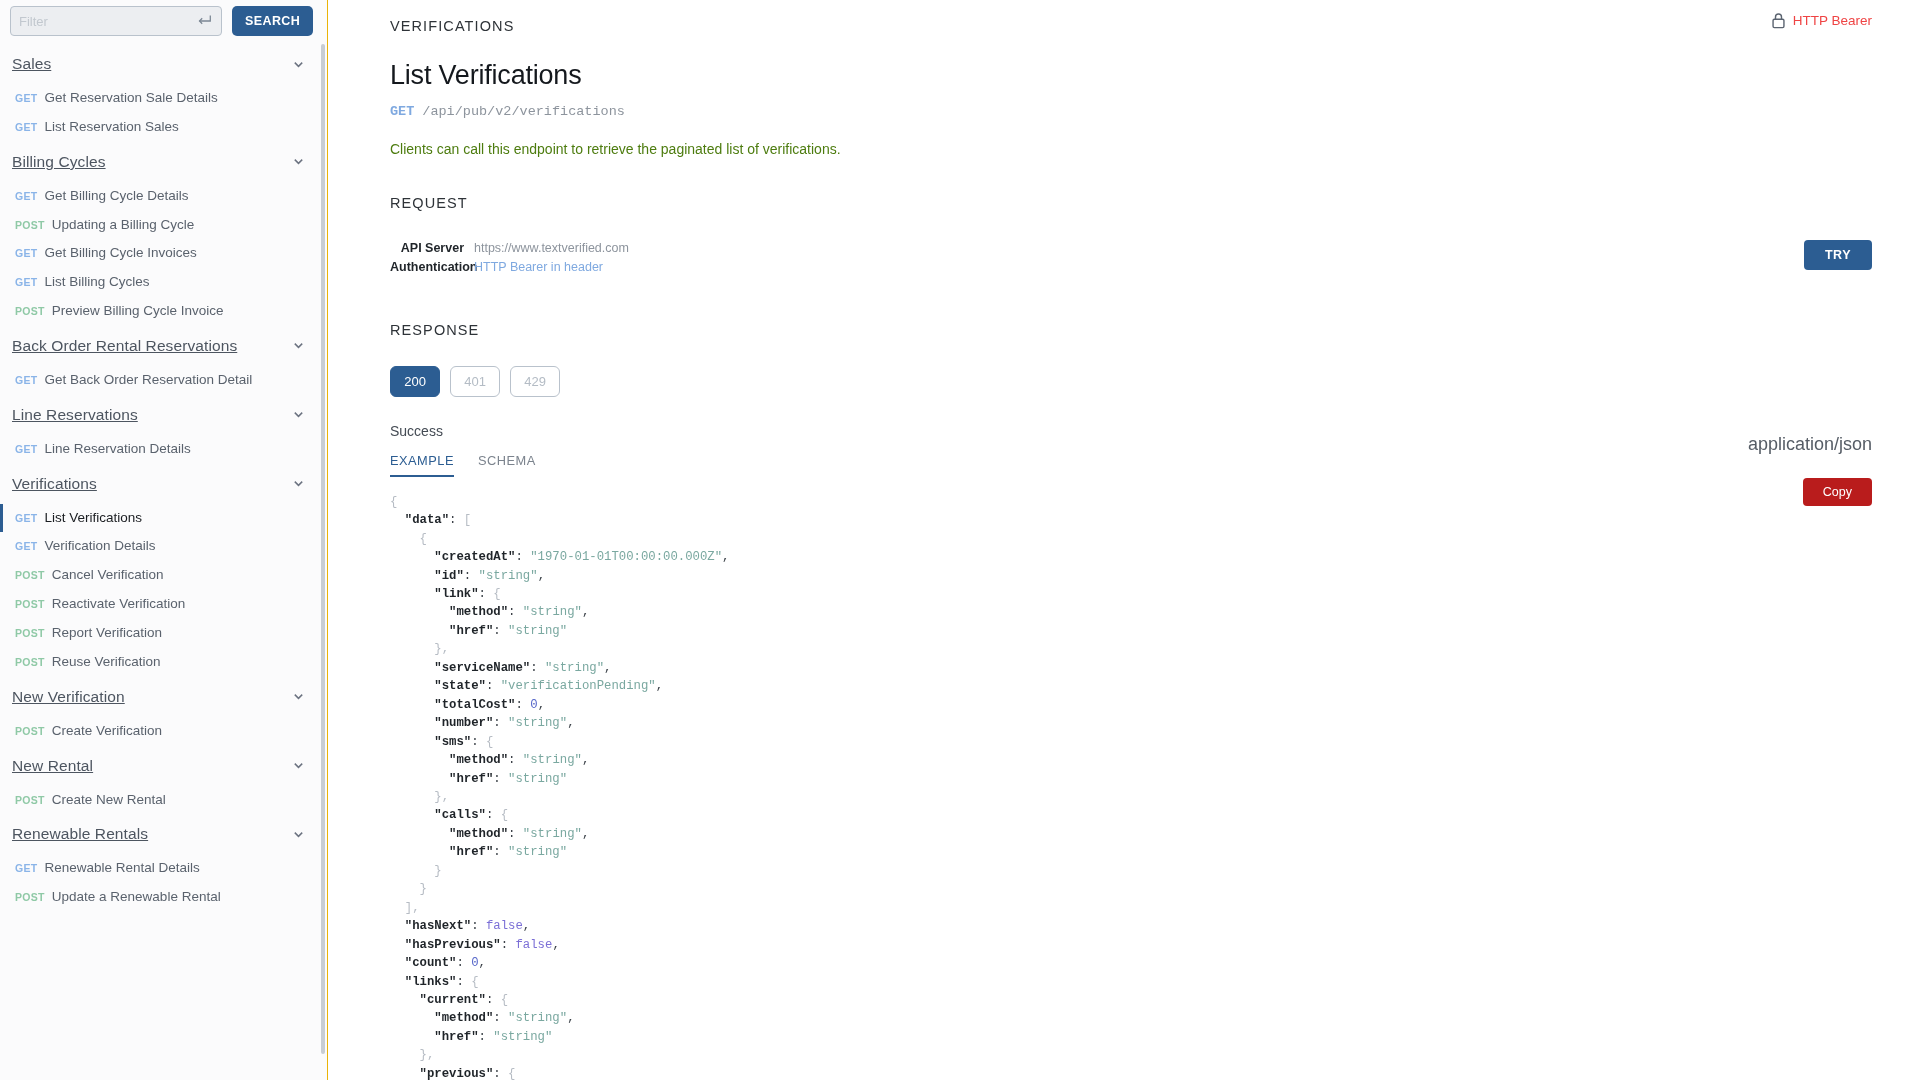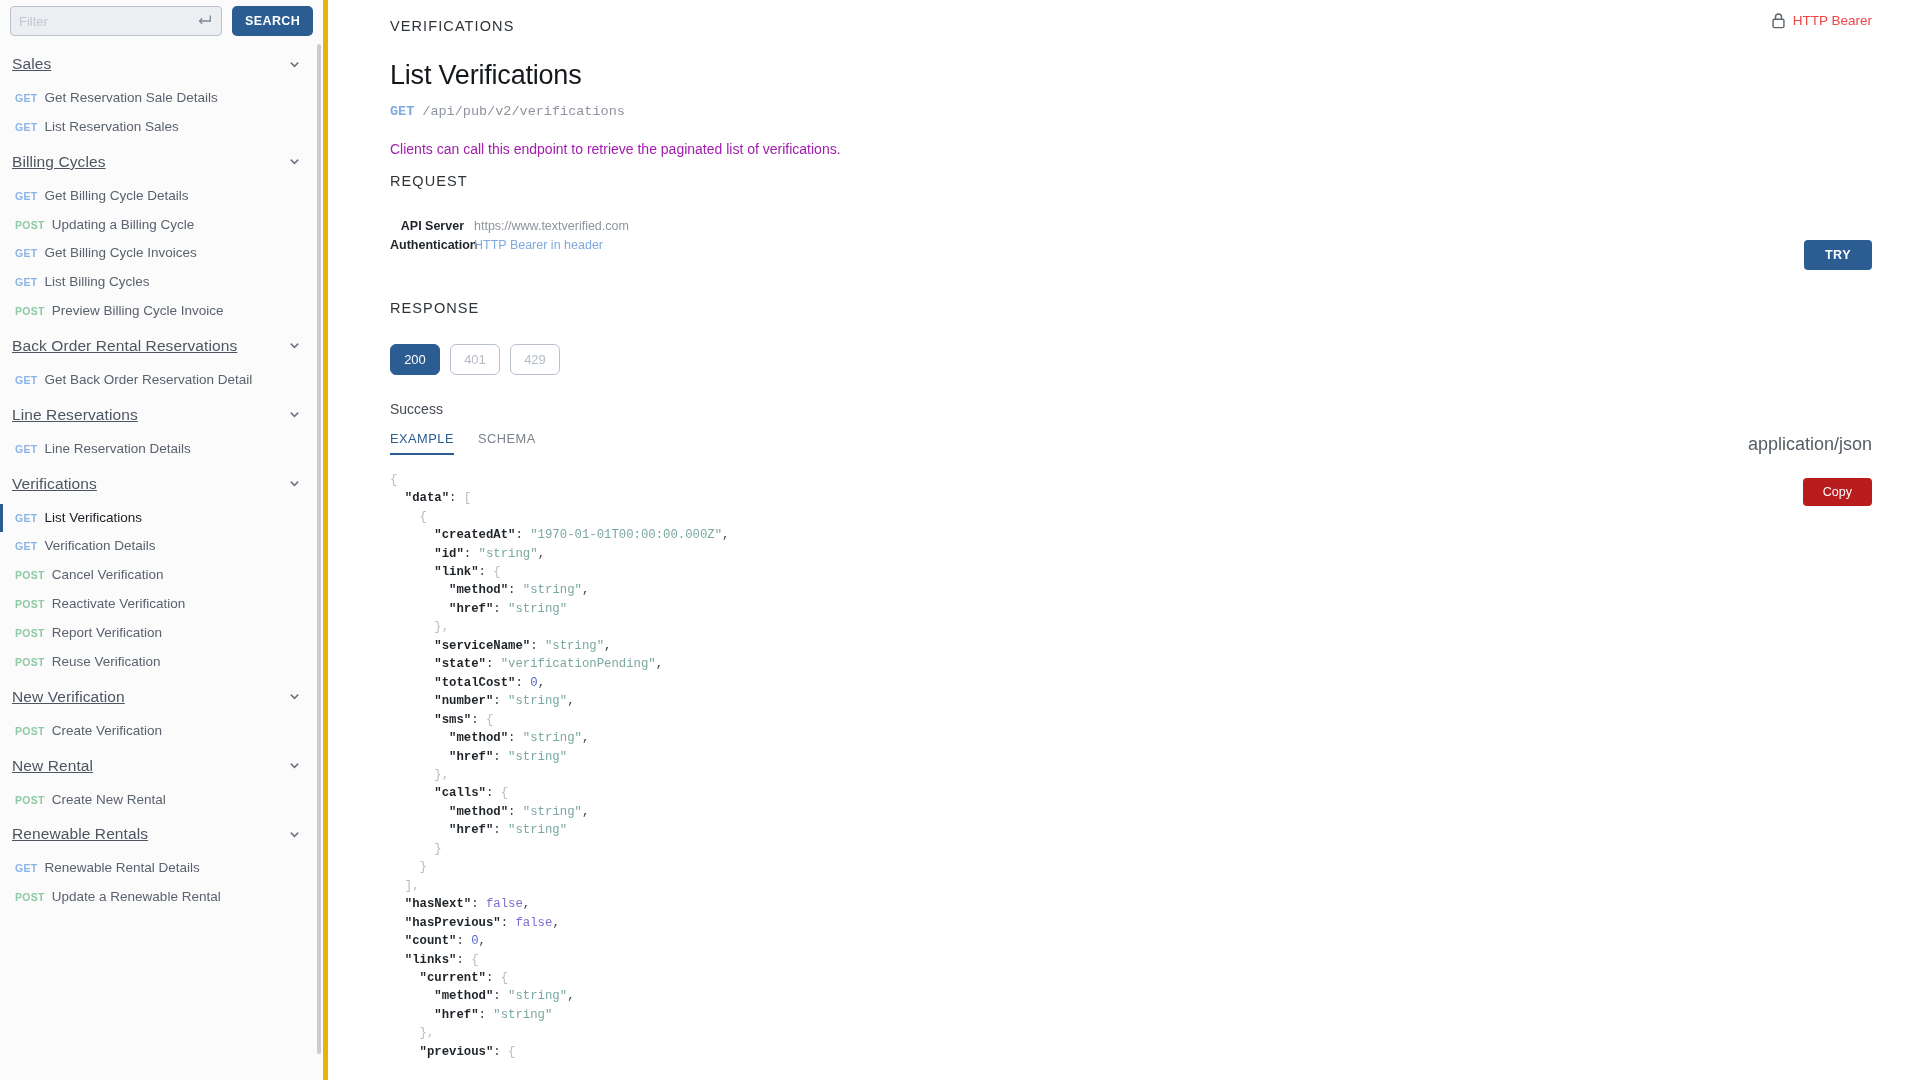--- a/index.html
+++ b/index.html
@@ -8,21 +8,21 @@
     background: #ffffff;
     font-family: "Liberation Sans", sans-serif;
     overflow: hidden;
   }
   .app { display: flex; width: 1920px; height: 1080px; position: relative; }
 
   
   .sidebar {
     width: 328px; height: 1080px;
     background: #fbfbfc;
-    border-right: 5px solid #eab308;
+    border-right: 1px solid #eab308;
     position: relative;
     overflow: hidden;
     flex: 0 0 328px;
   }
   .search-row {
     display: flex; align-items: center;
     padding: 6px 14px 8px 10px;
     gap: 10px;
   }
   .search-box {
@@ -144,22 +144,22 @@
   }
   .endpoint-row {
     font-family: "Liberation Mono", monospace;
     font-size: 13.5px;
     margin-bottom: 22px;
   }
   .endpoint-verb { color: #7fa9e0; font-weight: 700; margin-right: 8px; }
   .endpoint-path { color: #8d949d; }
   .description {
     font-size: 14px;
-    color: #a21caf;
-    margin-bottom: 16px;
+    color: #4d7c0f;
+    margin-bottom: 38px;
   }
 
   .section-head {
     font-size: 14.5px;
     letter-spacing: 1.1px;
     color: #2e3338;
     margin-bottom: 28px;
   }
 
   .kv-table { font-size: 12.5px; line-height: 1.55; margin-bottom: 44px; }
@@ -199,21 +199,21 @@
     font-size: 18px;
     color: #565d66;
   }
 
   .status-tabs { display: flex; gap: 10px; margin-bottom: 26px; }
   .status-tab {
     min-width: 50px;
     padding: 7px 13px;
     border-radius: 6px;
     font-size: 13px;
-    text-align: center;
+    text-align: right;
     cursor: pointer;
     border: 1px solid #b9c2cc;
     background: #ffffff;
     color: #b4bcc5;
     font-family: "Liberation Sans", sans-serif;
   }
   .status-tab.active {
     background: #2c5d92;
     border-color: #2c5d92;
     color: #ffffff;

